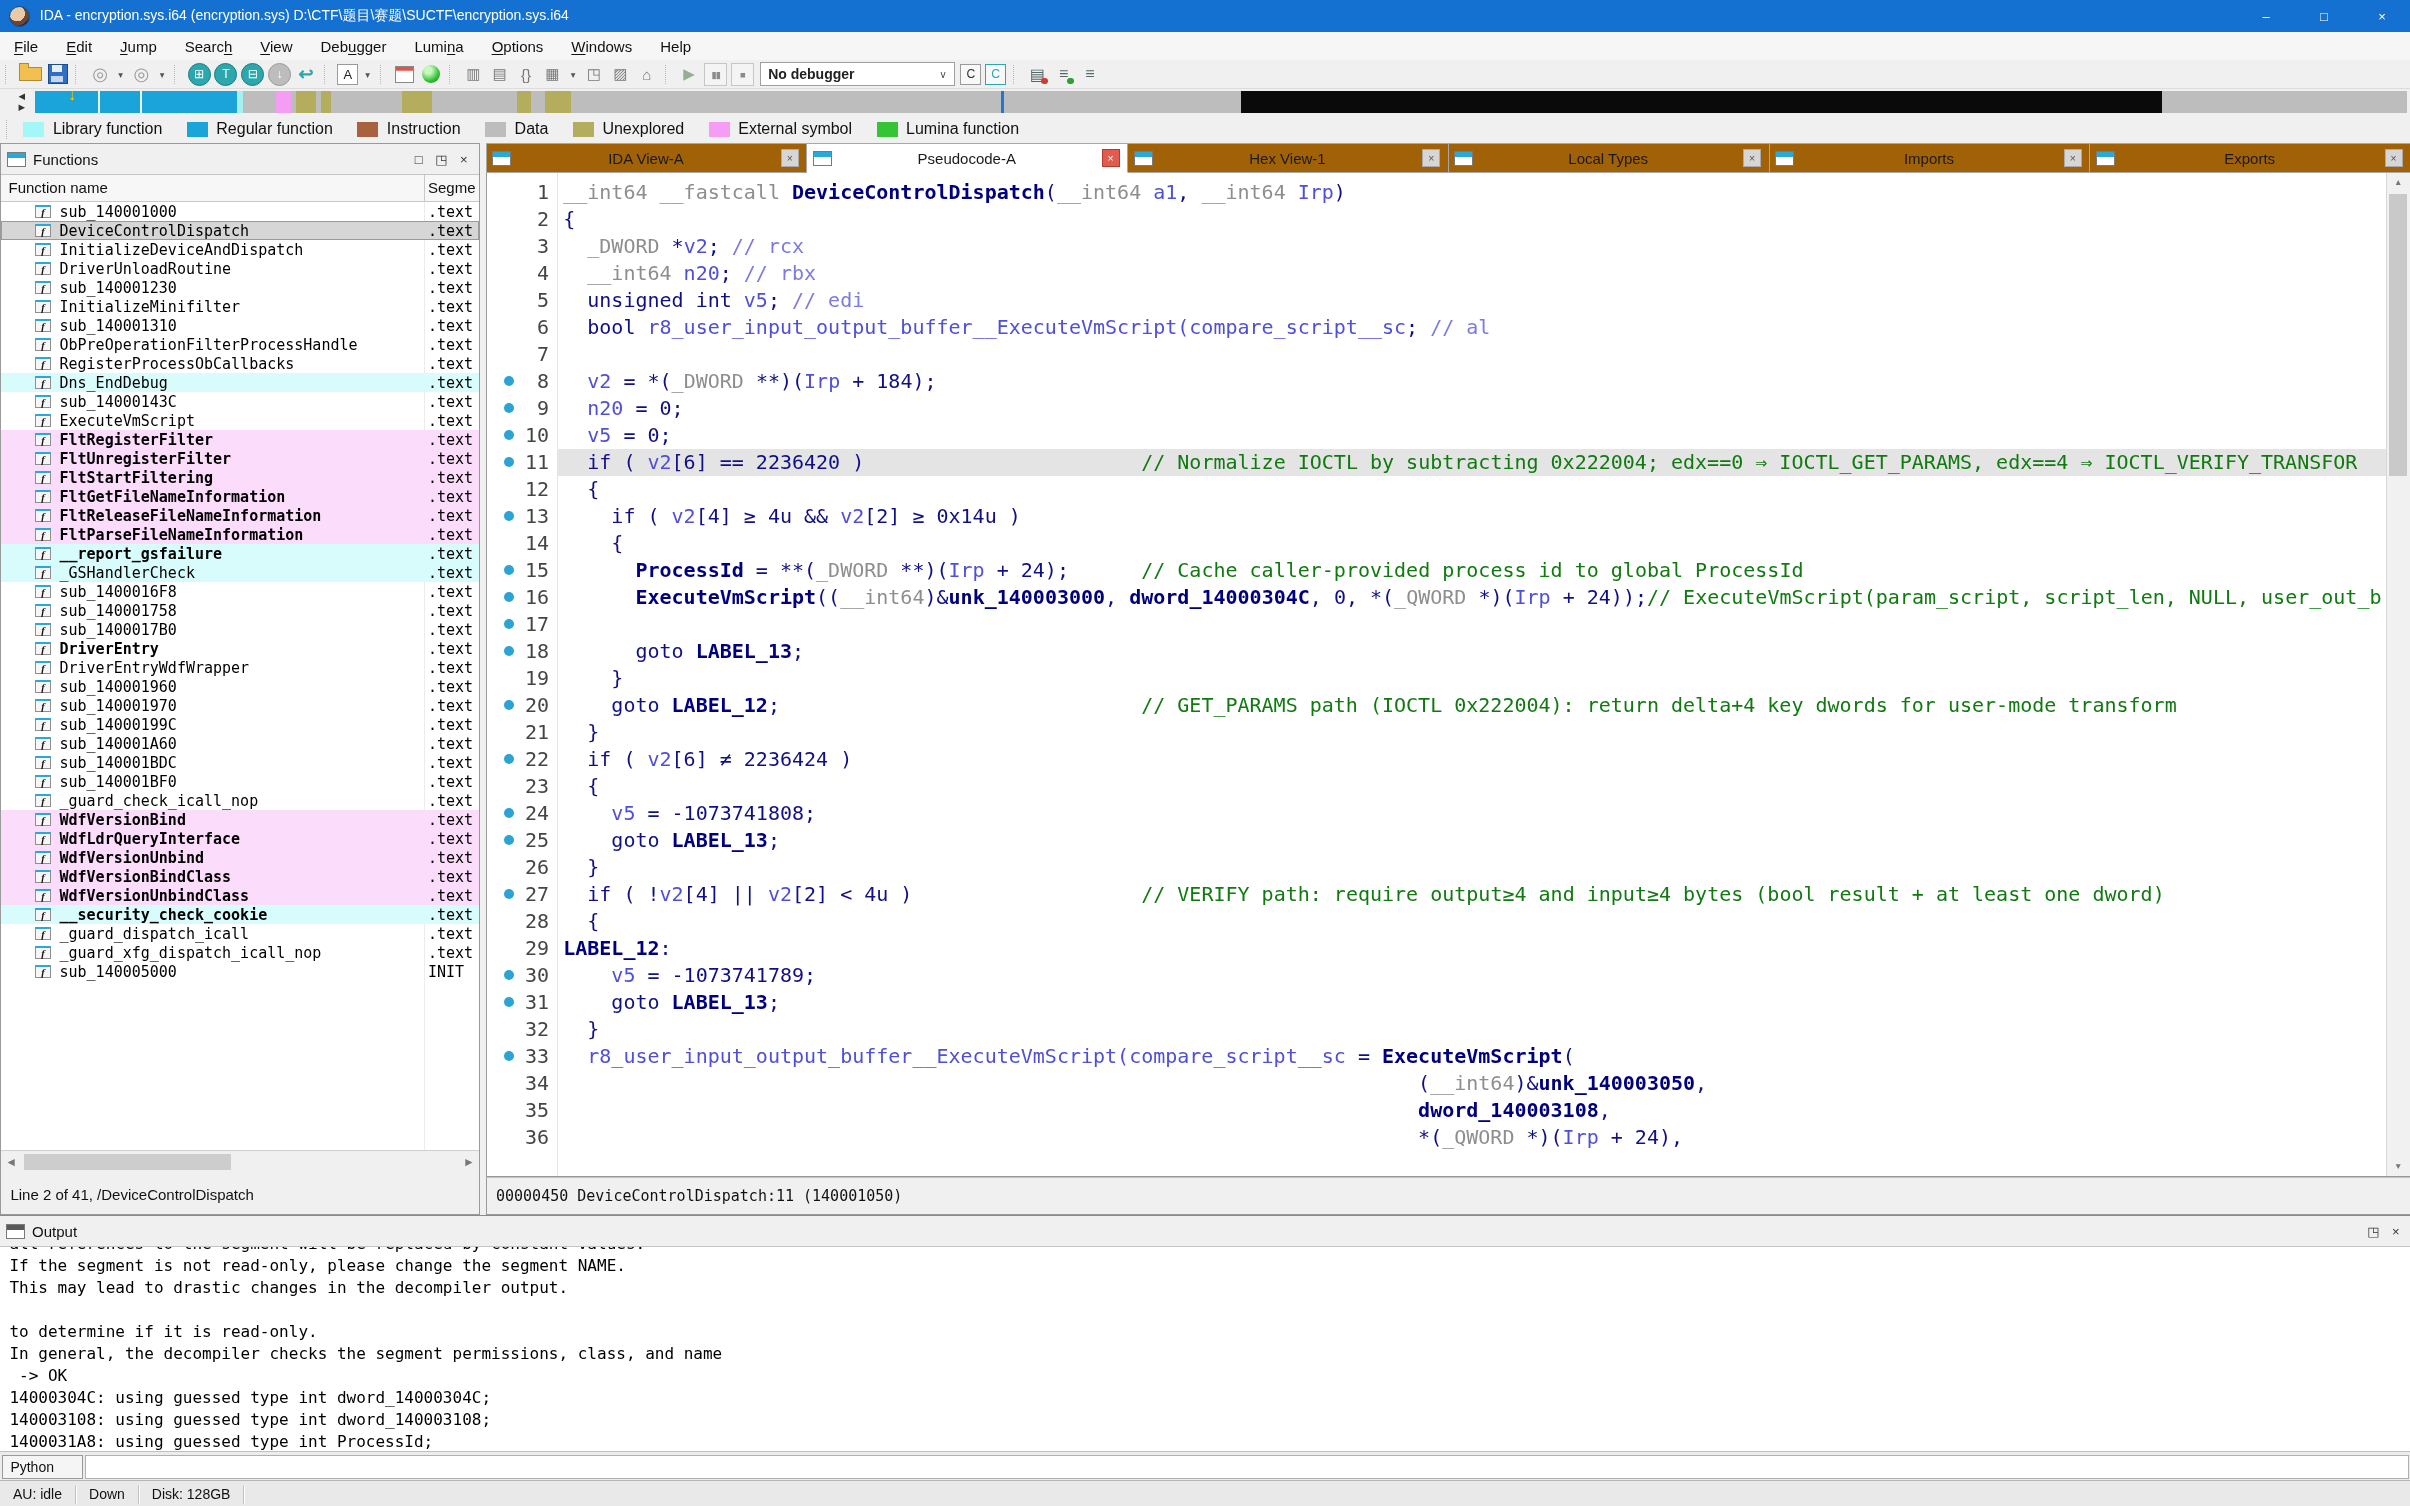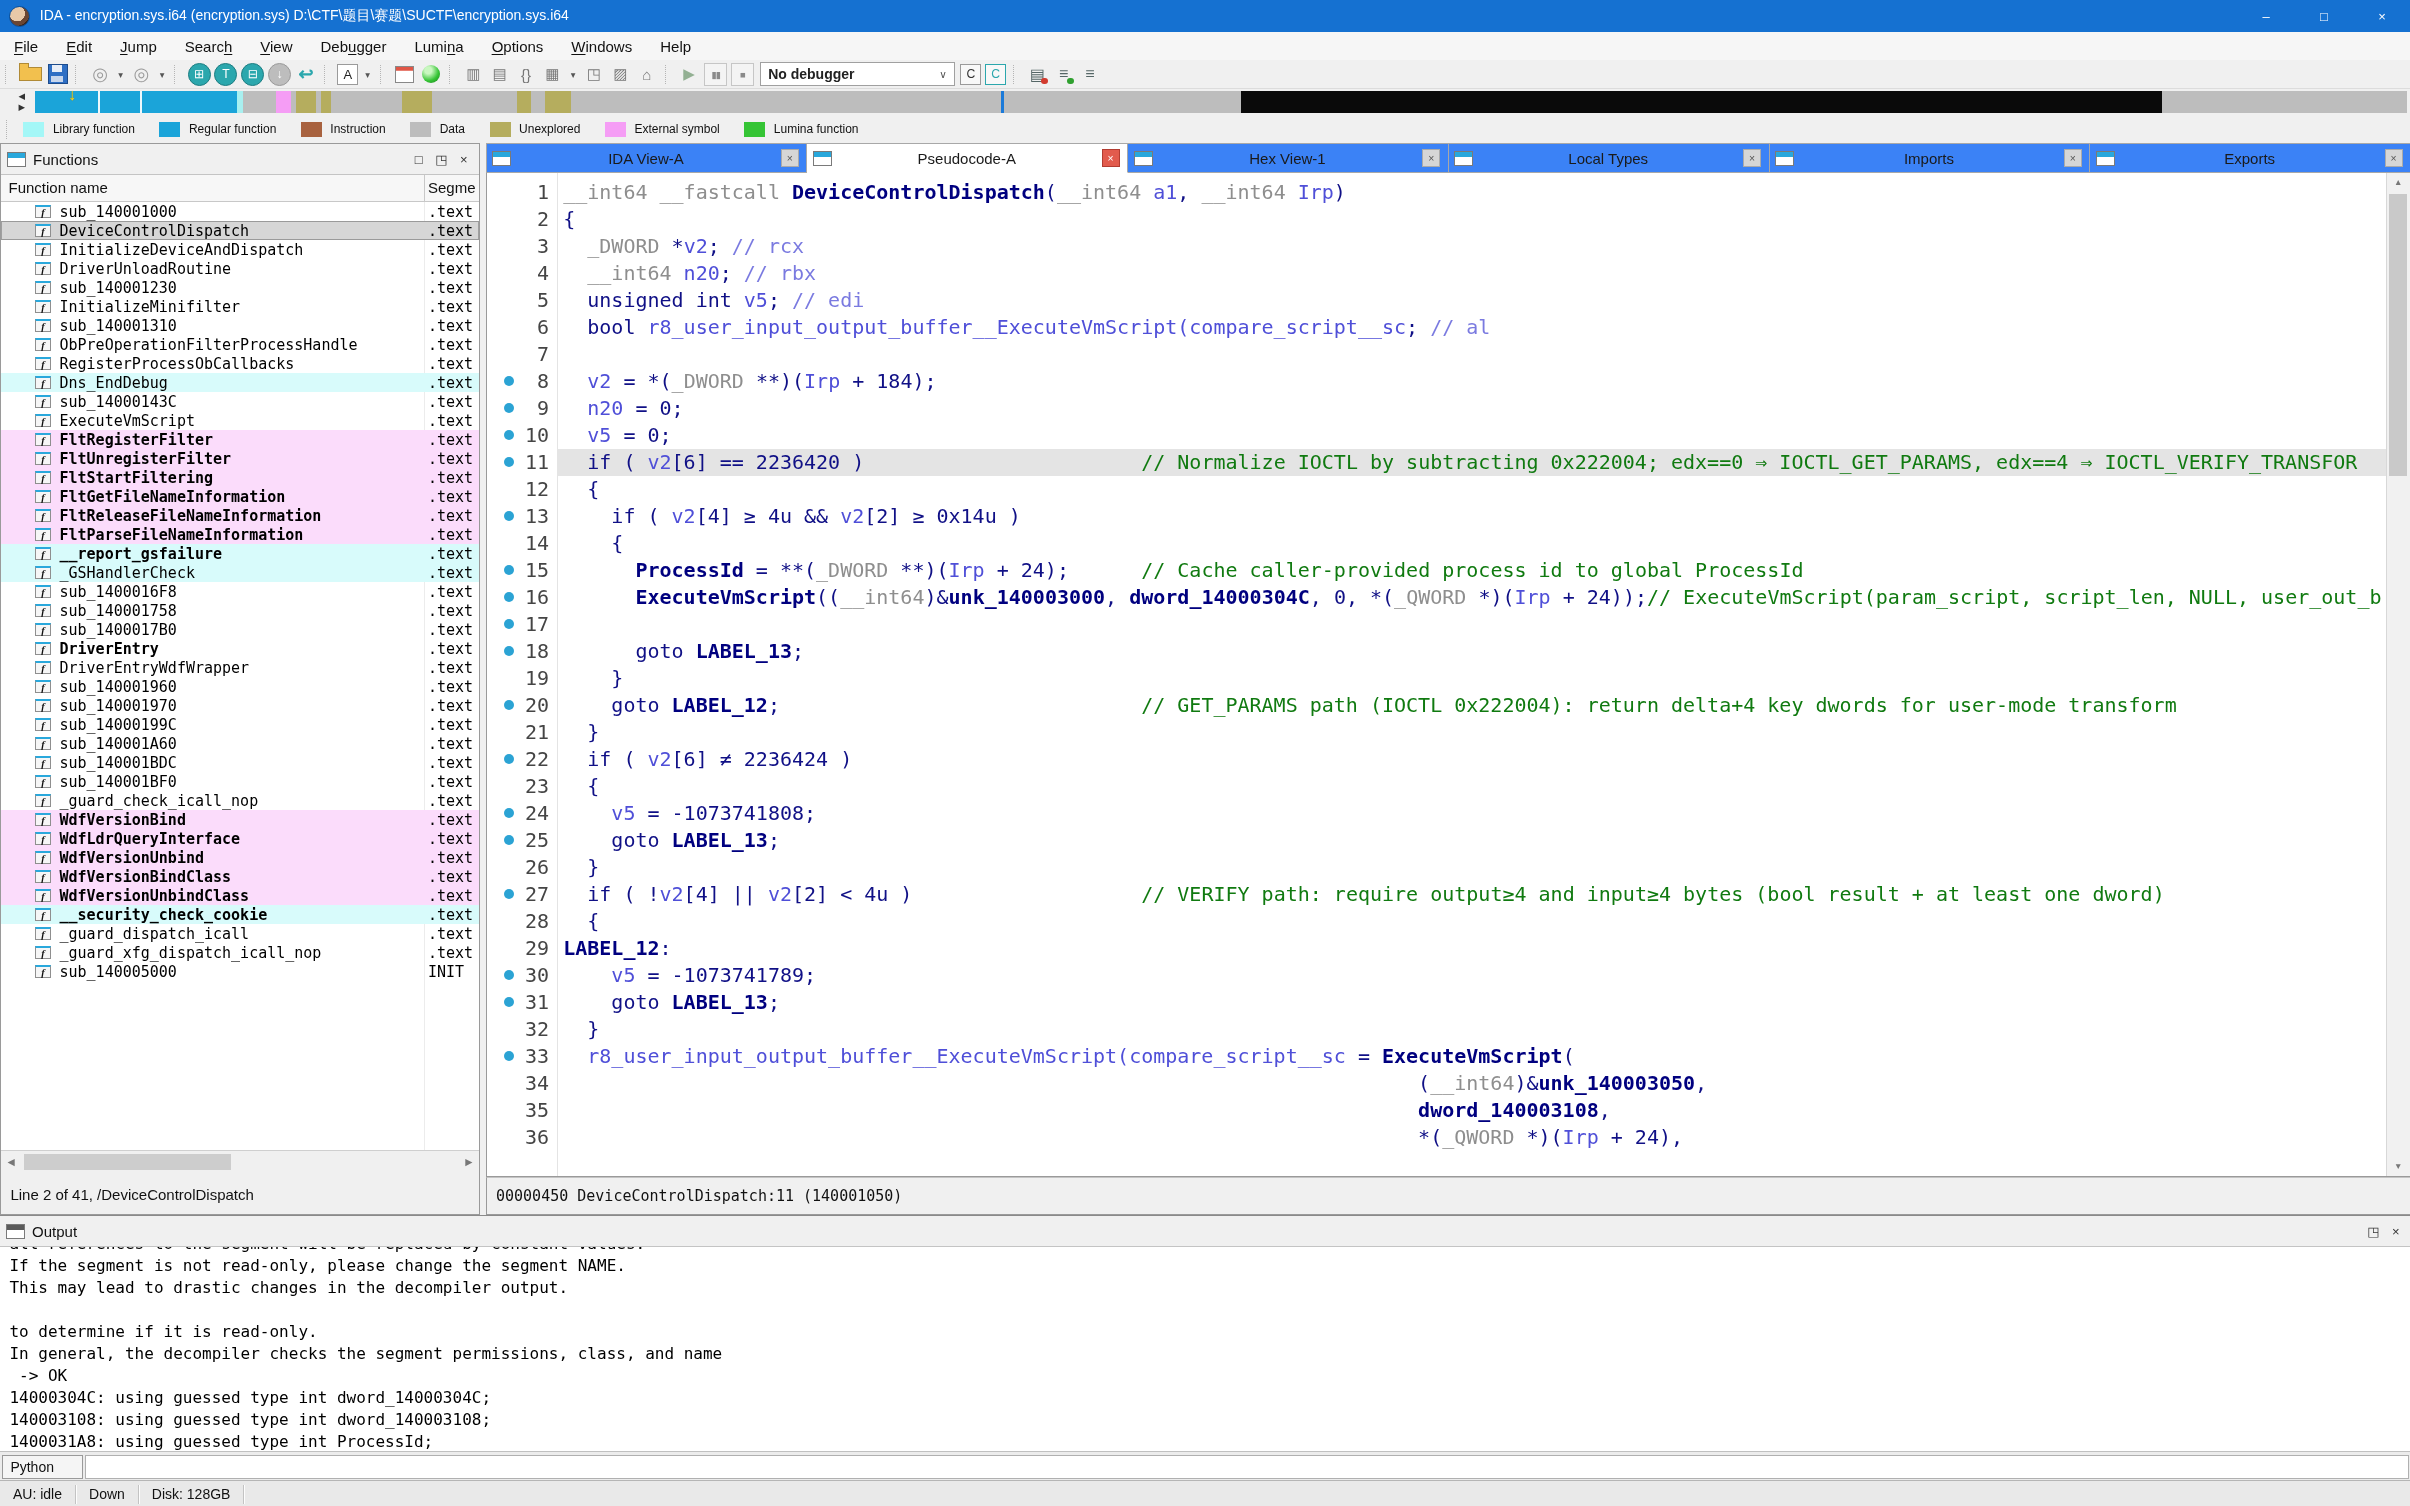--- a/index.html
+++ b/index.html
@@ -54,21 +54,21 @@
   .nav-arrows{position:absolute;left:11.3px;top:0.9px;width:21px;height:24.5px;display:flex;flex-direction:column;align-items:center;justify-content:center;color:#333;font-size:8.5px;line-height:11.3px;}
   .navband{position:absolute;left:35px;top:1.9px;right:3.8px;height:22.6px;display:flex;}
   .navband .seg{height:100%;}
   .nav-marker{position:absolute;left:68px;top:-2.8px;color:#f5d327;font-size:16px;font-weight:bold;text-shadow:0 0 0.9px #8a7400;z-index:3;}
 
   
   .legend{position:absolute;left:0;top:115px;width:2411px;height:28px;background:#f0f0f0;display:flex;align-items:center;border-bottom:0.9px solid #c9c9c9;}
   .leg-handle{width:3.8px;height:19px;border-left:1.9px dotted #b5b5b5;margin:0 13px 0 5.6px;}
   .leg-item{display:flex;align-items:center;margin-right:24.5px;}
   .leg-item .sw{width:21px;height:15px;margin-right:8.5px;}
-  .leg-item .lb{font-size:12px;color:#111;}
+  .leg-item .lb{font-size:16px;color:#111;}
 
   
   .main{position:absolute;left:0;top:143px;width:2411px;height:1072px;display:flex;}
   .left-panel{width:480px;display:flex;flex-direction:column;border:0.9px solid #9a9a9a;box-sizing:border-box;background:#fff;}
   .splitter{width:5.6px;background:#f0f0f0;}
   .right-panel{flex:1;display:flex;flex-direction:column;box-sizing:border-box;min-width:0;}
 
   .panel-header{height:30px;background:#f0f0f0;border-bottom:0.9px solid #c4c4c4;display:flex;align-items:center;flex:none;}
   .panel-title{font-size:15px;color:#111;margin-left:7.5px;flex:1;}
   .hd-btn{width:22.6px;text-align:center;font-size:13px;color:#333;}
@@ -94,21 +94,21 @@
 
   .hscroll{height:22.6px;background:#f0f0f0;border-top:0.9px solid #cfcfcf;position:relative;flex:none;}
   .hscroll .thumb{position:absolute;left:22.6px;top:2.8px;width:207px;height:16px;background:#cdcdcd;}
   .hscroll .sarr{position:absolute;top:4.7px;font-size:9.4px;color:#777;}
   .hscroll .sarr.l{left:6.6px;}
   .hscroll .sarr.r{right:6.6px;}
   .fstatus{height:40px;background:#f0f0f0;display:flex;align-items:center;flex:none;font-size:15px;color:#111;padding-left:9.4px;}
 
   
   .tabbar{height:30px;display:flex;background:#e9e9e9;flex:none;}
-  .tab{flex:1;display:flex;align-items:center;background:#3b82f6;border:0.9px solid #a8a8a8;border-left:none;box-sizing:border-box;min-width:0;}
+  .tab{flex:1;display:flex;align-items:center;background:#a16207;border:0.9px solid #a8a8a8;border-left:none;box-sizing:border-box;min-width:0;}
   .tab:first-child{border-left:0.9px solid #a8a8a8;}
   .tab.active{background:#ffffff;border-bottom:0.9px solid #ffffff;}
   .tab .tlabel{flex:1;text-align:center;font-size:15px;color:#1a1a1a;white-space:nowrap;overflow:hidden;}
   .tab .tclose{width:16px;height:16px;margin-right:7.5px;background:#d6d6d6;border:0.9px solid #aaa;color:#555;font-size:10.4px;
                display:flex;align-items:center;justify-content:center;flex:none;}
   .tab.active .tclose{background:#e25b4d;border-color:#b23c31;color:#fff;}
 
   
   .codewrap{flex:1;background:#fff;border:0.9px solid #9a9a9a;border-top:none;position:relative;overflow:hidden;}
   .codescroll{position:absolute;left:0;top:0;right:23.5px;bottom:0;overflow:hidden;padding-top:5.6px;}

